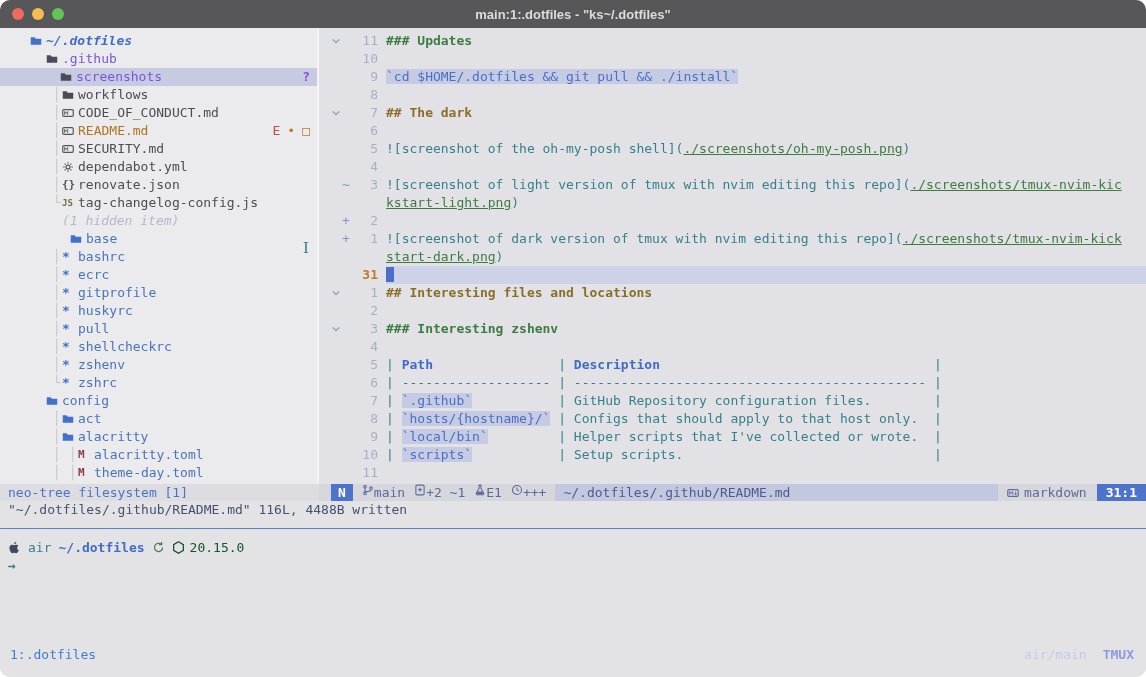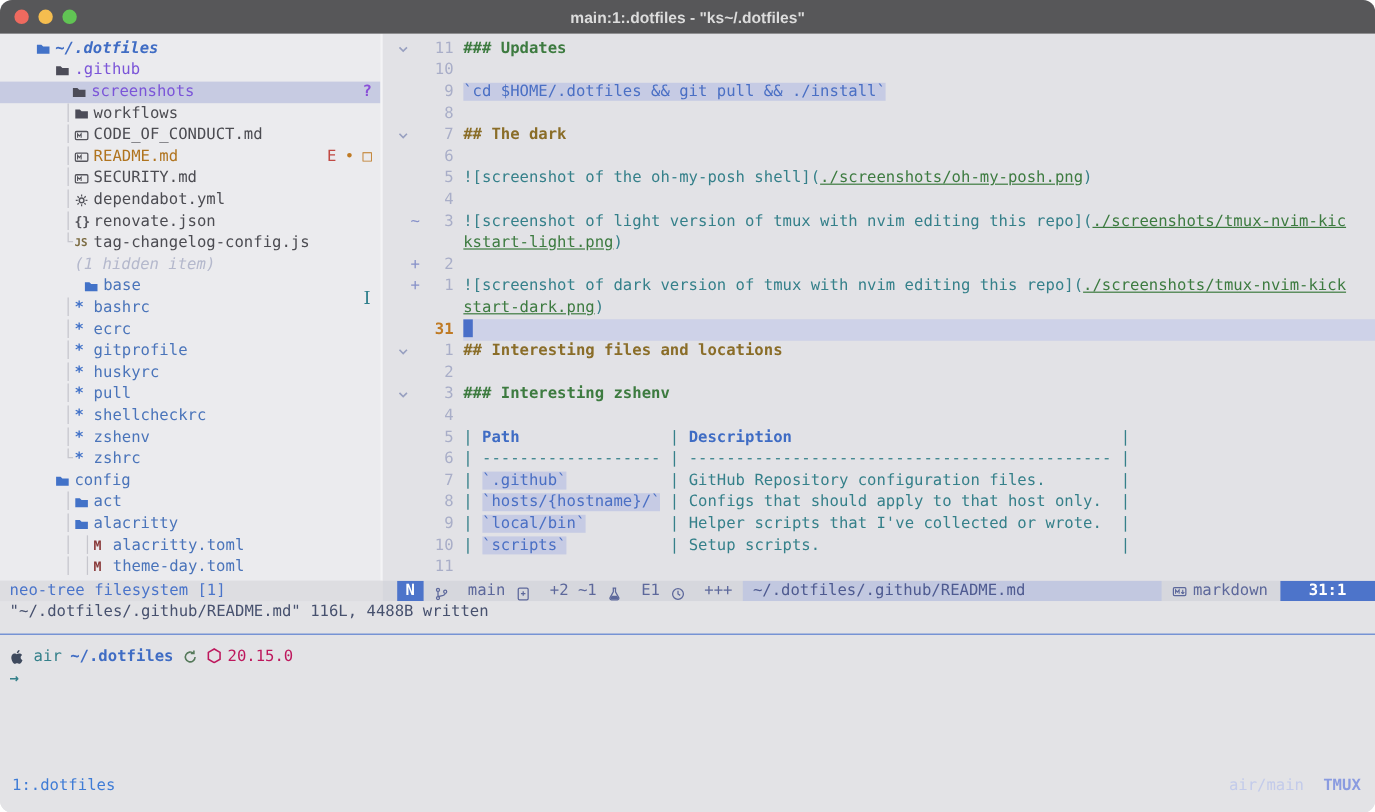--- a/index.html
+++ b/index.html
@@ -49,35 +49,35 @@
   .sg-pipe{color:#35808a}
   .sg-th{color:#3f6cc4;font-weight:bold}
   .sg-dash{color:#35808a}
   .sg-desc{color:#35808a}
   .sg-pl{color:#35808a}
   
   .bottombar{height:17px;display:flex;font-size:13px;line-height:17px;flex:0 0 17px}
   .nt-winbar{width:319px;flex:0 0 319px;background:#dddde1;color:#4a74ca;padding-left:8px;white-space:nowrap}
   .statusline{flex:1;background:#d6d7dd;display:flex;align-items:center;color:#5d689b;padding-left:12px;overflow:hidden}
   .mode{background:#4d74ca;color:#fff;font-weight:bold;padding:0 7px;margin-right:9px}
-  .sl-item{display:flex;align-items:flex-end;gap:16px;margin-right:9px;white-space:nowrap}
+  .sl-item{display:flex;align-items:flex-start;gap:0;margin-right:9px;white-space:nowrap}
   .sl-item svg{width:12px;height:12px}
   .sl-path{background:#c2c8e0;color:#4e5a90;flex:1;padding:0 8px;margin-right:9px;white-space:nowrap;overflow:hidden}
   .sl-ft{display:flex;align-items:center;gap:5px;margin-right:10px;white-space:nowrap}
   .sl-ft svg{width:12px;height:12px}
-  .sl-pos{background:#4d74ca;color:#fff;font-weight:bold;padding:0 24px;white-space:nowrap}
+  .sl-pos{background:#4d74ca;color:#fff;font-weight:bold;padding:0 9px;white-space:nowrap}
   .msgline{height:18px;font-size:13px;line-height:18px;color:#47516e;padding-left:8px;background:#e3e3e6;flex:0 0 18px;white-space:pre}
   
   .shell{flex:1;display:flex;flex-direction:column;background:#e3e3e6}
   .pane-sep{height:1px;background:#5b7fd0;margin-top:9px;flex:0 0 1px}
   .prompt{display:flex;align-items:center;gap:7px;padding:11px 0 0 8px;font-size:13px}
   .prompt svg{width:13px;height:13px}
   .p-host{color:#35808a}
   .p-cwd{color:#3f6cc4;font-weight:bold}
-  .p-node{color:#be185d;display:flex;gap:5px}
+  .p-node{color:#14532d;display:flex;align-items:center;gap:5px}
   .p-refresh{color:#55795a;display:flex;align-items:center}
   .parrow{padding:3px 0 0 8px;color:#35808a;font-weight:bold;font-size:13px}
   .tmuxbar{margin-top:auto;display:flex;align-items:center;height:34px;padding:0 12px 12px 10px;font-size:13px}
   .tm-left{color:#3f7cd6}
   .tm-right{margin-left:auto;display:flex;gap:16px}
   .tm-session{color:#c3cbea}
   .tm-label{color:#8a9be0;font-weight:bold}
   
   .ibeam{position:absolute;left:303px;top:241px;color:#2f7f8c;font-family:"DejaVu Serif",serif;font-size:15px;line-height:15px}
 </style>

